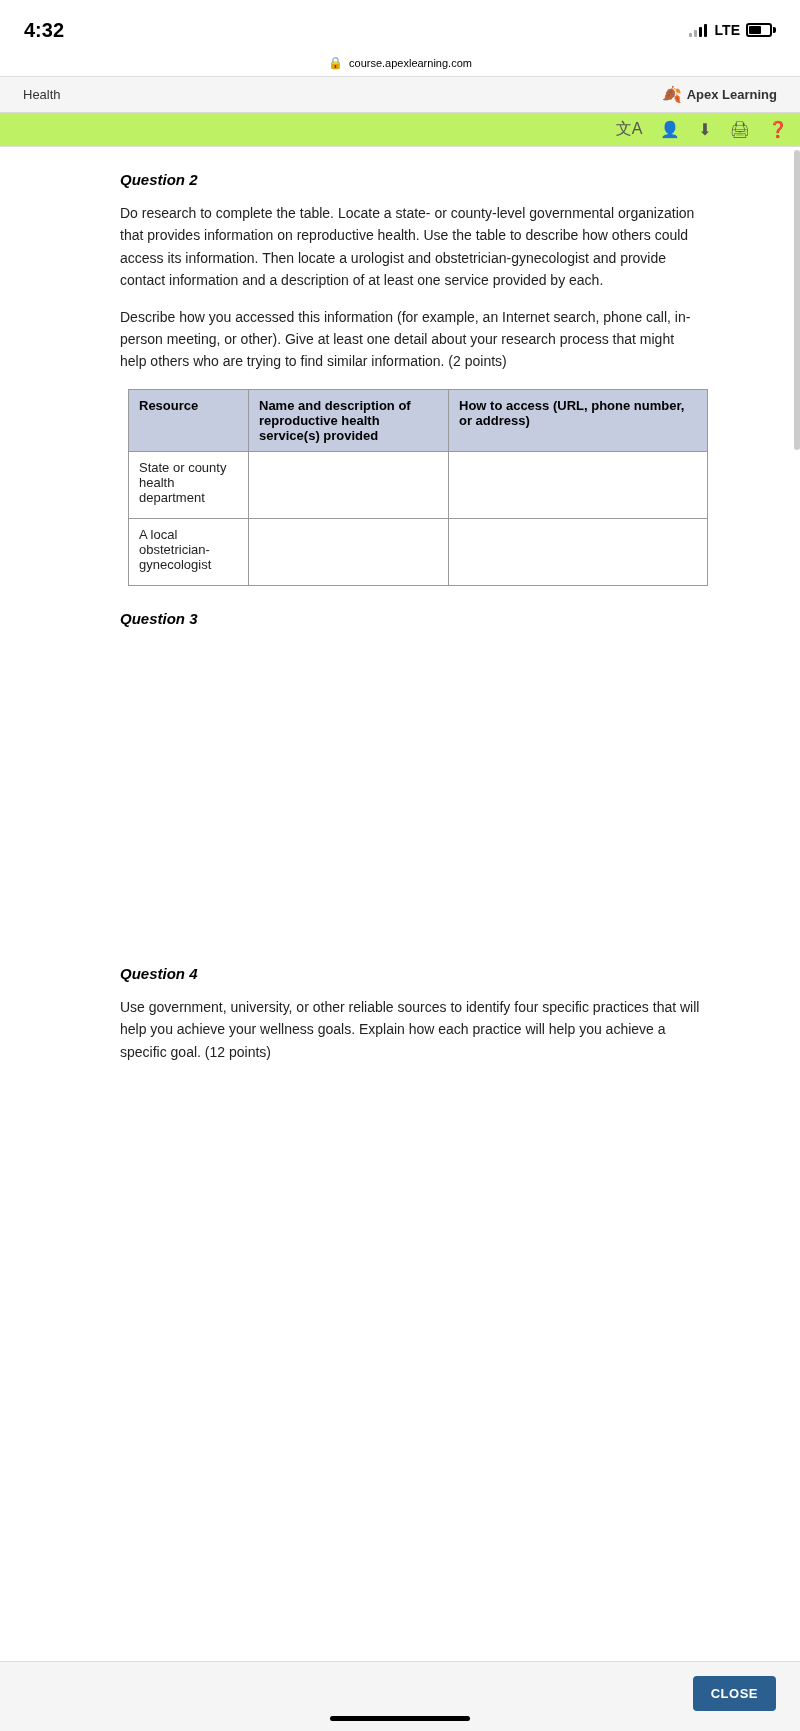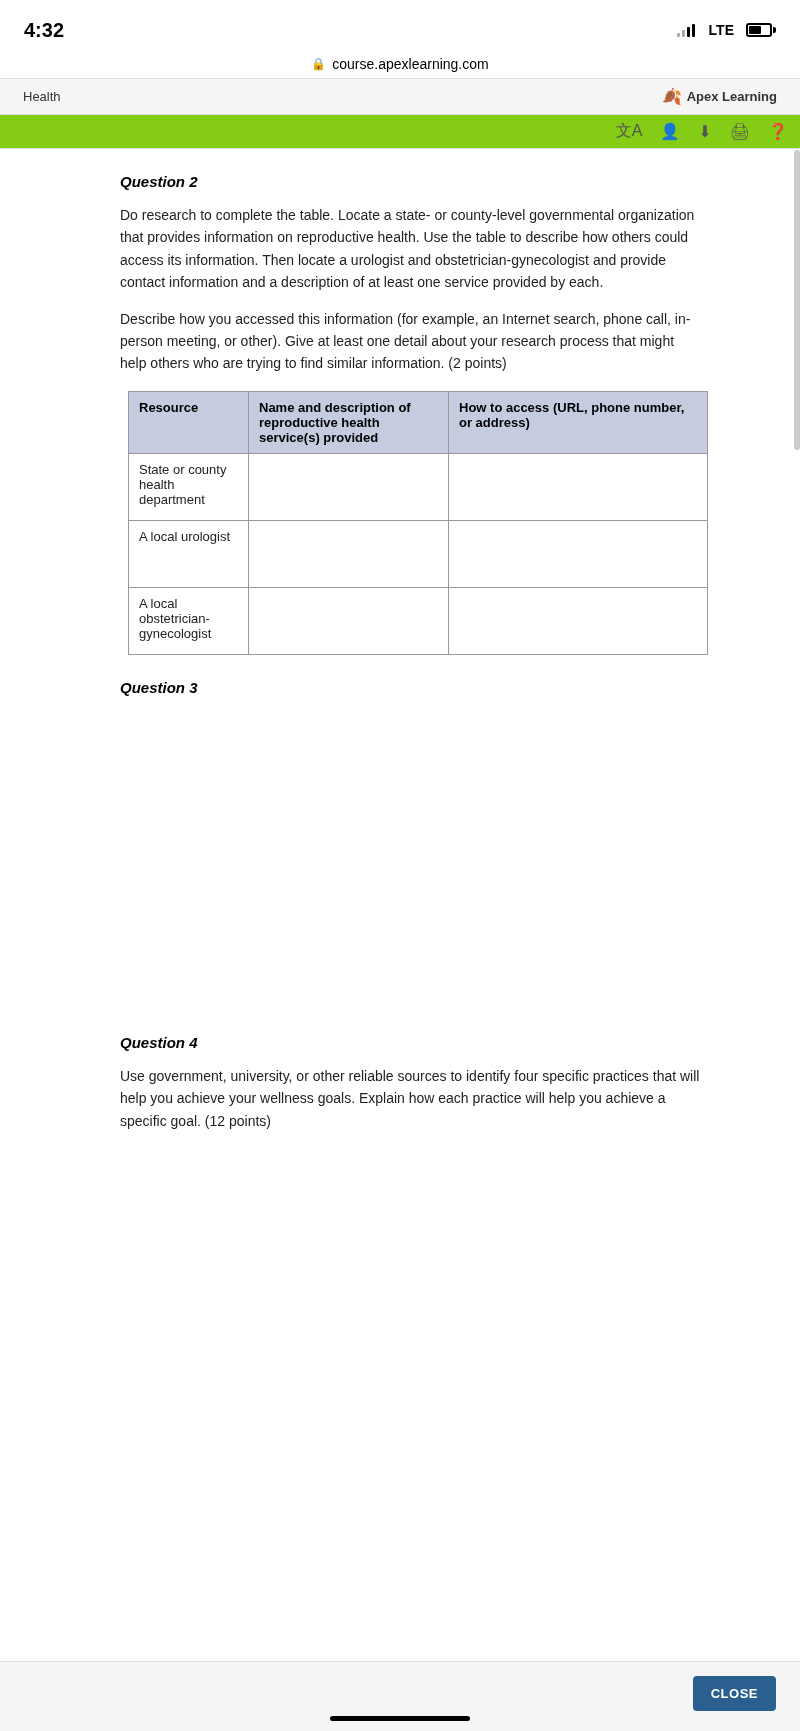--- a/index.html
+++ b/index.html
@@ -28,21 +28,21 @@
 
     .status-time {
       font-size: 20px;
       font-weight: 600;
       color: #000;
     }
 
     .status-right {
       display: flex;
       align-items: center;
-      gap: 12px;
+      gap: 6px;
     }
 
     .signal-bars {
       display: flex;
       align-items: flex-end;
       gap: 2px;
       height: 14px;
     }
 
     .signal-bar {
@@ -103,21 +103,21 @@
       background: #ffffff;
       gap: 6px;
     }
 
     .lock-icon {
       font-size: 12px;
       color: #555;
     }
 
     .url-text {
-      font-size: 14px;
+      font-size: 11px;
       color: #000;
     }
 
     
     .nav-bar {
       display: flex;
       justify-content: space-between;
       align-items: center;
       padding: 8px 23px;
       border-top: 1px solid #ddd;
@@ -143,21 +143,21 @@
     .apex-icon {
       font-size: 16px;
     }
 
     
     .toolbar {
       display: flex;
       justify-content: flex-end;
       align-items: center;
       padding: 6px 12px;
-      background: #84cc16;
+      background: #bef264;
       gap: 18px;
       border-bottom: 1px solid #ddd;
     }
 
     .toolbar-icon {
       font-size: 16px;
       color: #555;
       cursor: pointer;
     }
 
@@ -344,29 +344,20 @@
         <tr>
           <td>State or county health department</td>
           <td>
               <span class="cell-empty"></span>
             </td>
           <td>
               <span class="cell-empty"></span>
             </td>
         </tr>
         <tr>
-          <td>A local urologist</td>
-          <td>
-              <span class="cell-empty"></span>
-            </td>
-          <td>
-              <span class="cell-empty"></span>
-            </td>
-        </tr>
-        <tr>
           <td>A local obstetrician-gynecologist</td>
           <td>
               <span class="cell-empty"></span>
             </td>
           <td>
               <span class="cell-empty"></span>
             </td>
         </tr>
       </tbody>
     </table>

